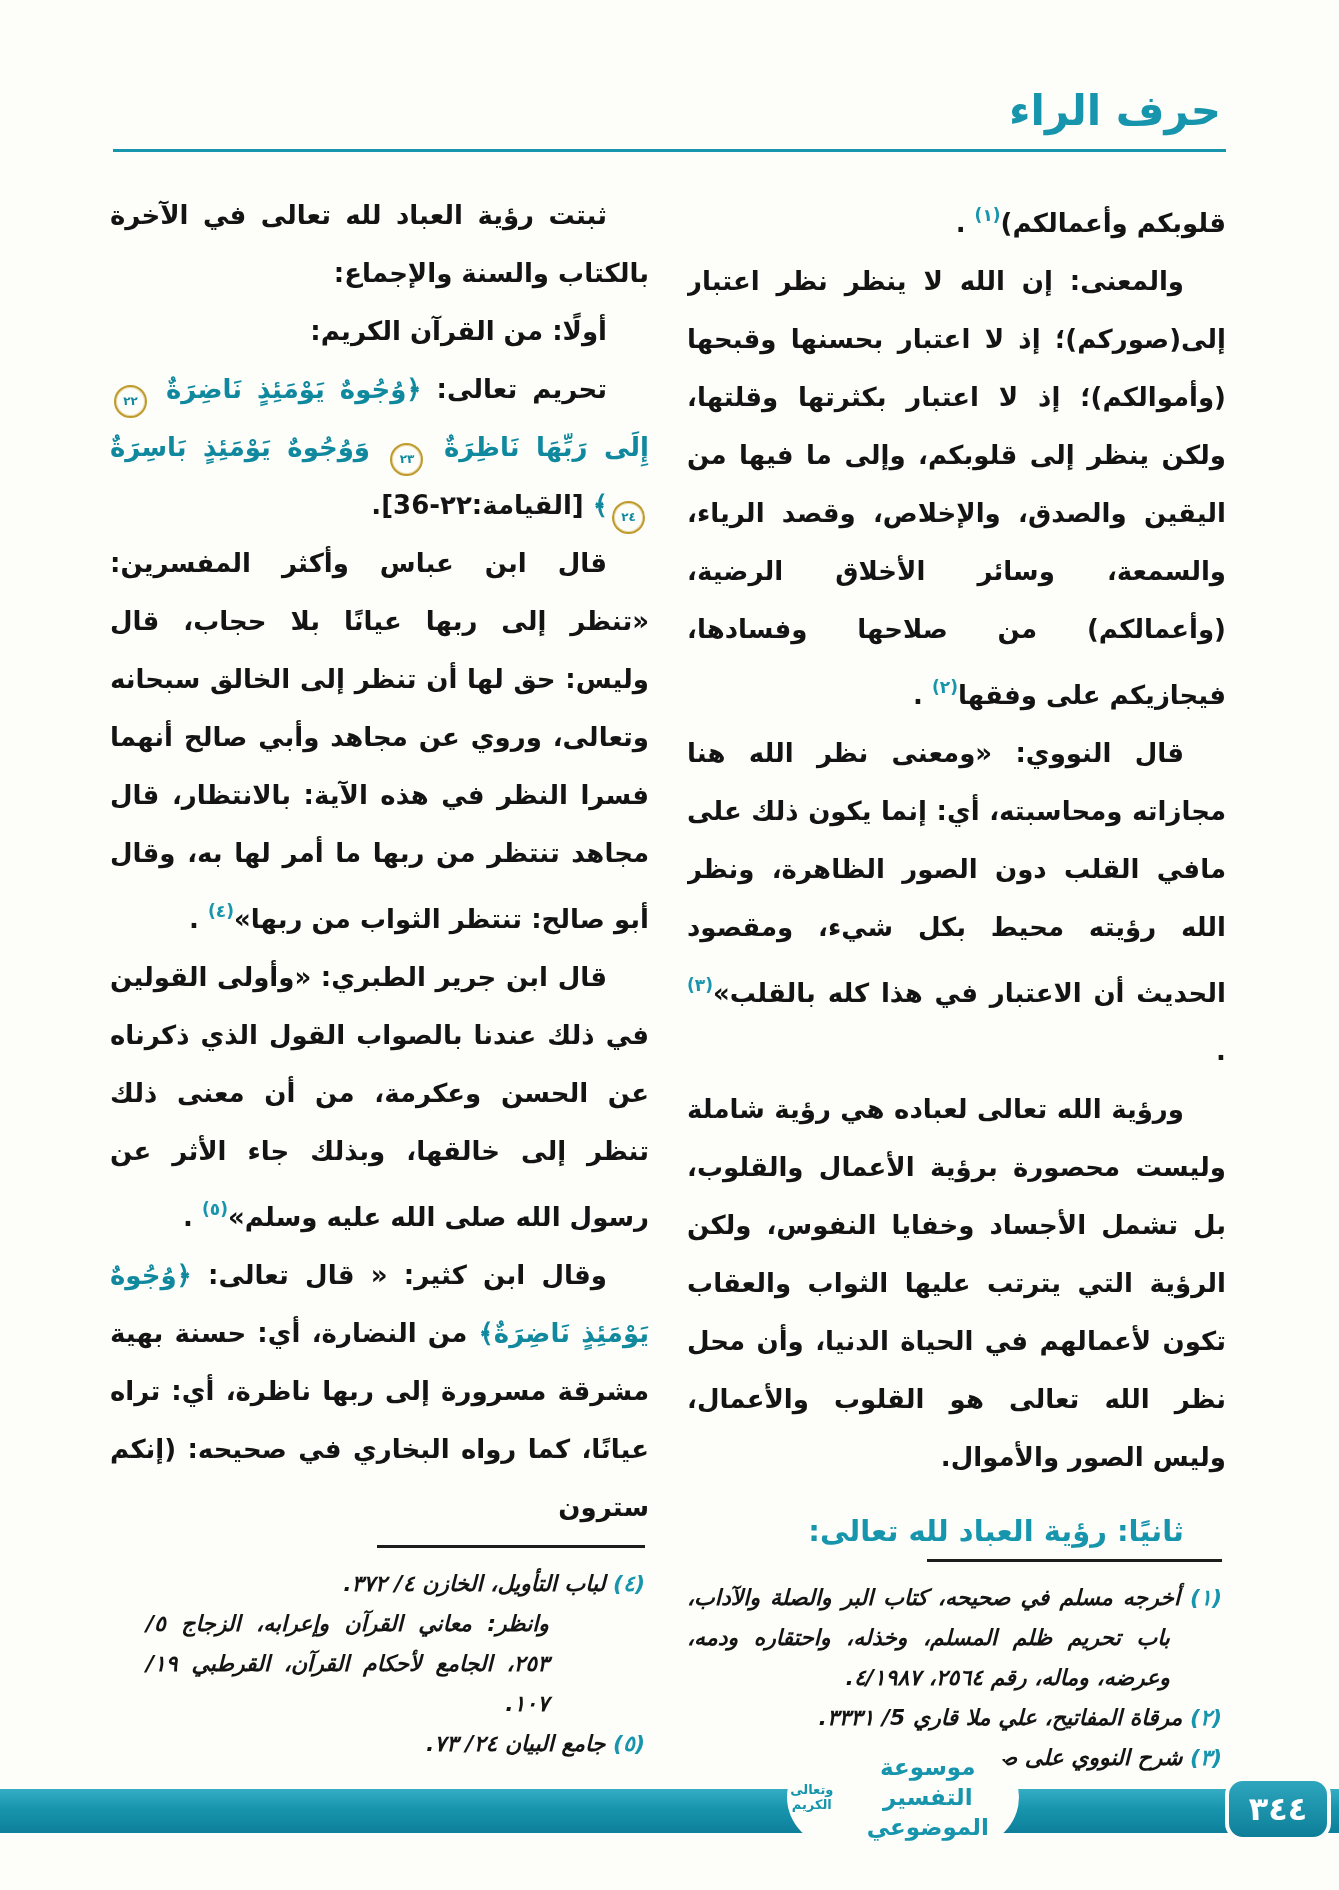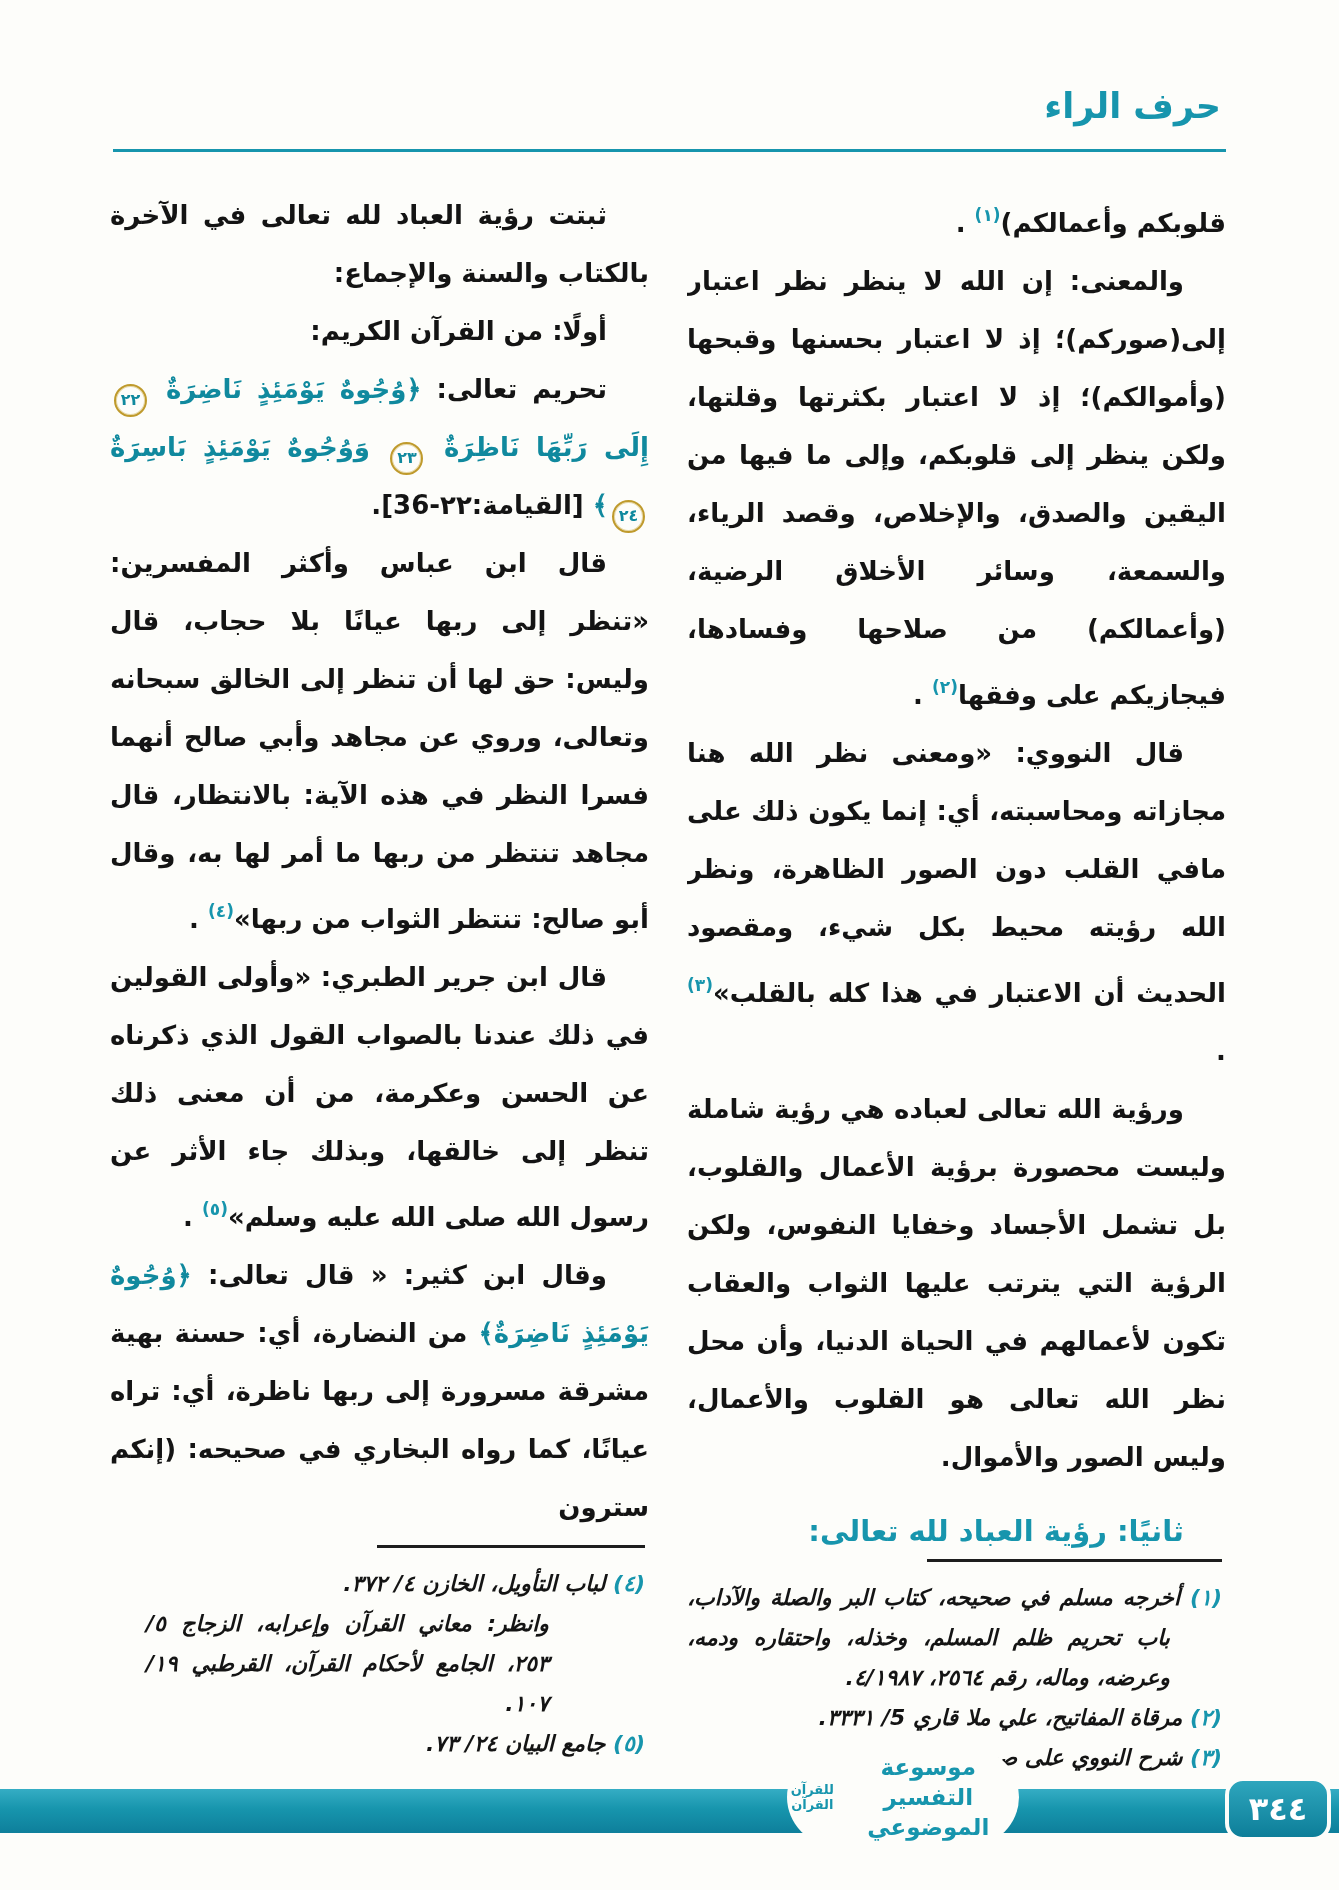--- a/index.html
+++ b/index.html
@@ -11,21 +11,21 @@
     background:#fdfdfa;
     overflow:hidden;
     direction:rtl;
     font-family:"DejaVu Sans", sans-serif;
     color:#141414;
   }
   
   .header-title {
     position:absolute; top:86px; right:118px;
     color:var(--accent,#1795ad);
-    font-size:35px; font-weight:bold;
+    font-size:42px; font-weight:bold;
     letter-spacing:1px;
   }
   .header-rule {
     position:absolute; top:149px; left:113px; right:113px;
     height:3px; background:var(--accent,#1795ad);
   }
   
   .columns {
     position:absolute; top:186px; right:113px; left:110px;
     height:1592px;
@@ -48,21 +48,21 @@
     font-size:17px;
     vertical-align:11px;
     font-weight:bold;
   }
   .vnum {
     display:inline-flex; align-items:center; justify-content:center;
     width:33px; height:33px;
     border:2px solid var(--gold,#bf9a2c);
     border-radius:50%;
     color:var(--verse,#10899e);
-    font-size:16px; font-weight:bold;
+    font-size:12px; font-weight:bold;
     vertical-align:-7px;
     margin:0 4px;
     text-indent:0;
     background:#fdfdfa;
     box-shadow:0 0 0 1px #e8d9a8 inset;
   }
   
   .footnotes {
     position:absolute; bottom:0; right:4px; left:0;
     background:#fdfdfa;
@@ -168,19 +168,19 @@
           <span class="fn-text">جامع البيان ٢٤/ ٧٣.</span>
         </div>
       </div>
     </section>
 
   </div>
 
   <div class="footer-bar"></div>
   <div class="logo">
     <div class="logo-line1">موسوعة التفسير الموضوعي</div>
-    <div class="logo-line2">للقرآن القرآن</div>
+    <div class="logo-line2">وتعالى الكريم</div>
   </div>
   <div class="page-badge">
     <span>٣٤٤</span>
   </div>
 
 </div>
 
 </body></html>

